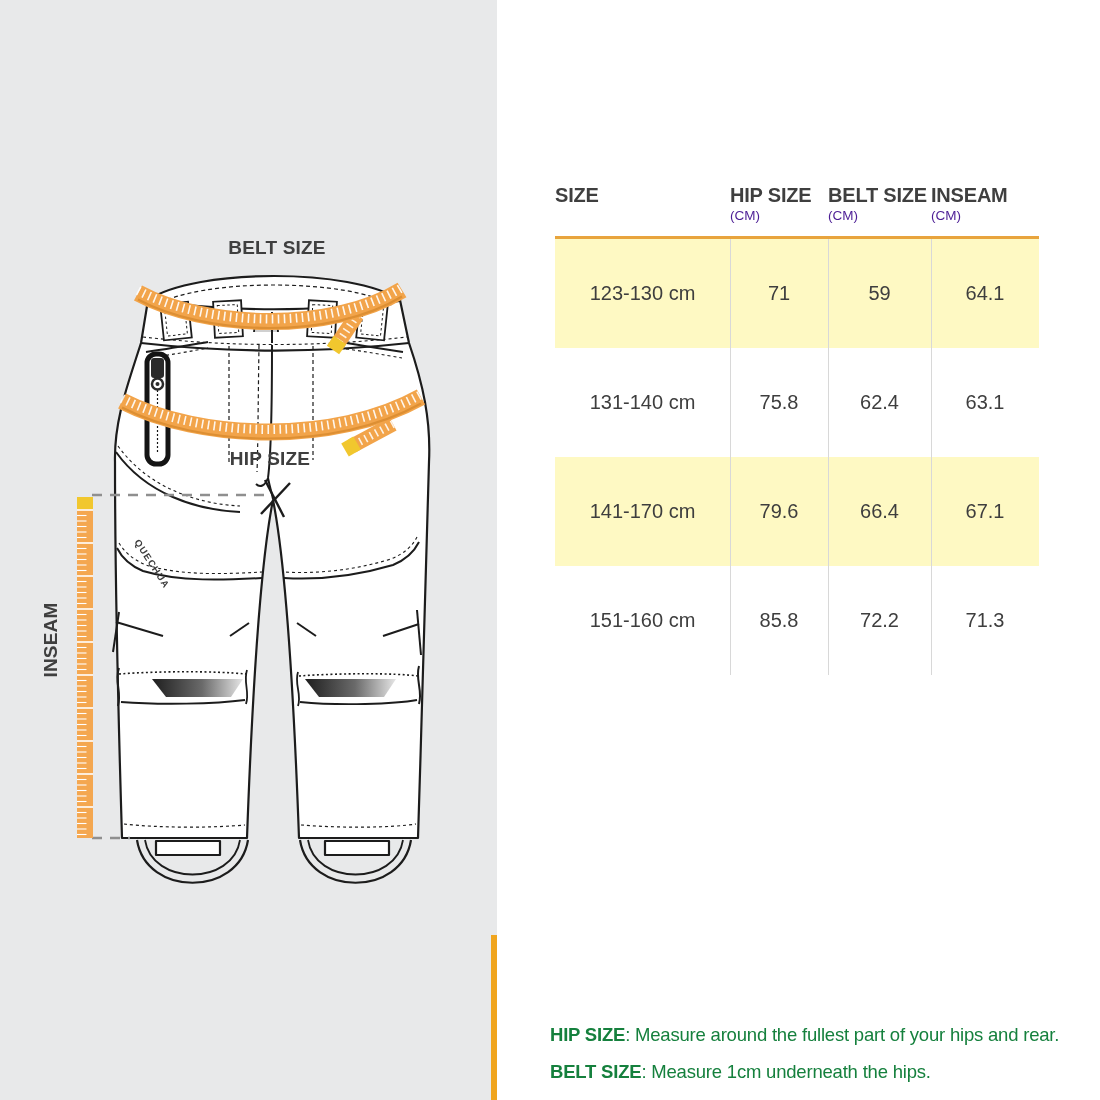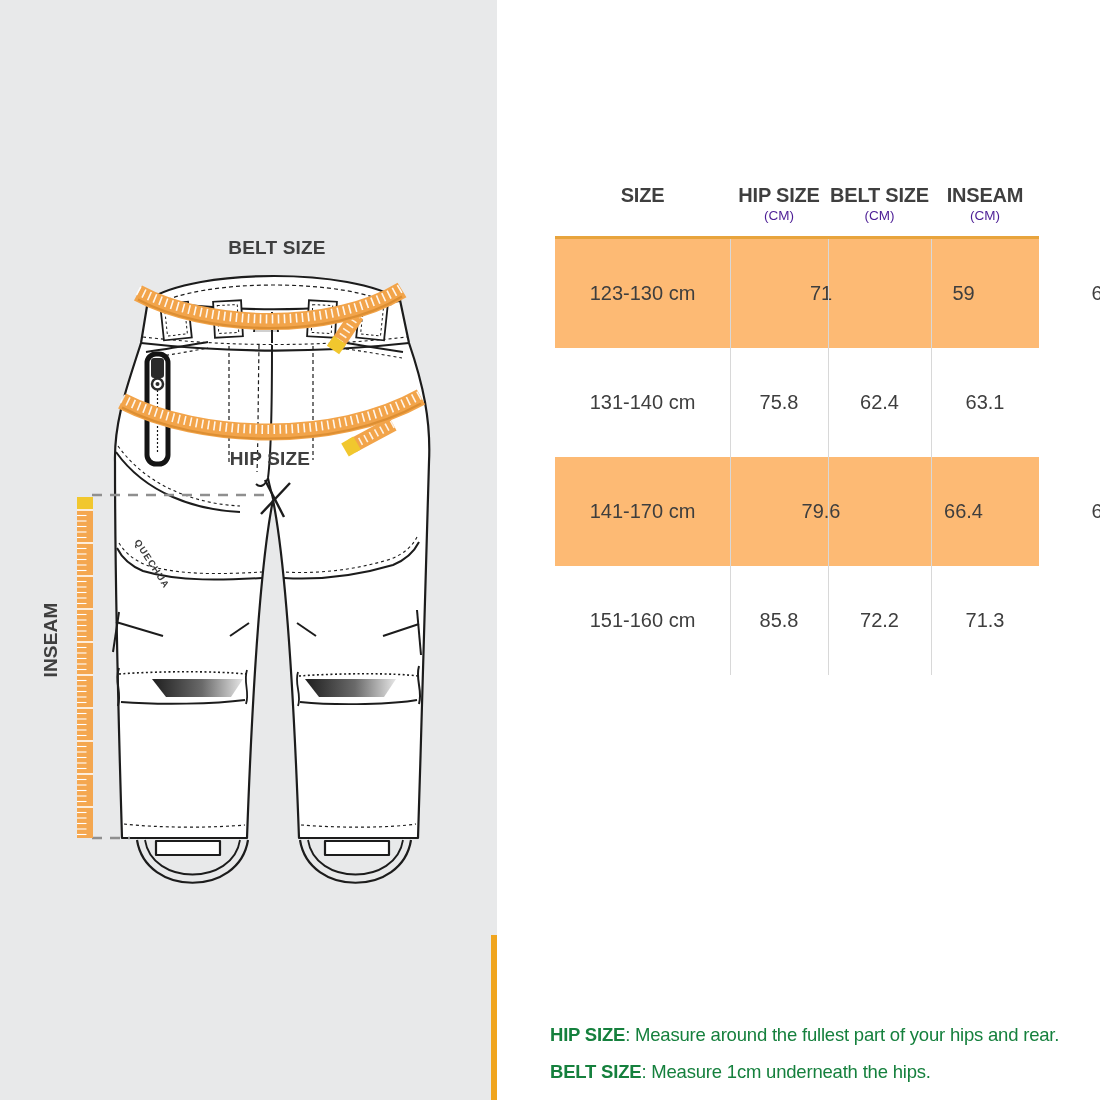--- a/index.html
+++ b/index.html
@@ -18,26 +18,26 @@
   }
   .belt-label{left:177px;top:237px;width:200px;}
   .hip-label{left:170px;top:448px;width:200px;}
   .inseam-label{left:-48px;top:628px;width:200px;height:24px;transform:rotate(-90deg);}
   
   .accent-bar{position:absolute;left:491px;top:935px;width:6px;height:165px;background:#f0a51e;}
   
   .size-table{position:absolute;left:555px;top:178px;width:484px;}
   .thead{display:grid;grid-template-columns:175px 98px 103px 108px;height:58px;
          border-bottom:3px solid #e8a43d;align-items:start;}
-  .th{text-align:center;}
+  .th{text-align:left;}
   .th .col-label{font-weight:bold;font-size:20px;letter-spacing:-.2px;white-space:nowrap;display:block;margin-top:6px;}
   .th .col-unit{font-size:13.5px;display:block;margin-top:1px;color:#4c1d95;}
   .tbody{position:relative;}
   .trow{display:grid;grid-template-columns:175px 98px 103px 108px;height:109px;align-items:center;}
-  .trow.alt{background:#fdba74;gap:42px;}
+  .trow.alt{background:#fef9c3;}
   .td{text-align:center;font-size:20px;color:#3e3e3e;}
   .col-divider{position:absolute;top:0;bottom:0;width:1px;background:#d8d8d8;}
   .div1{left:175px;}.div2{left:273px;}.div3{left:376px;}
   
   .notes{position:absolute;left:550px;top:1016px;width:540px;font-size:18.5px;line-height:37px;
          color:#15803d;letter-spacing:-.2px;white-space:nowrap;}
   .notes .nb{font-weight:bold;}
 </style>
 </head>
 <body>

